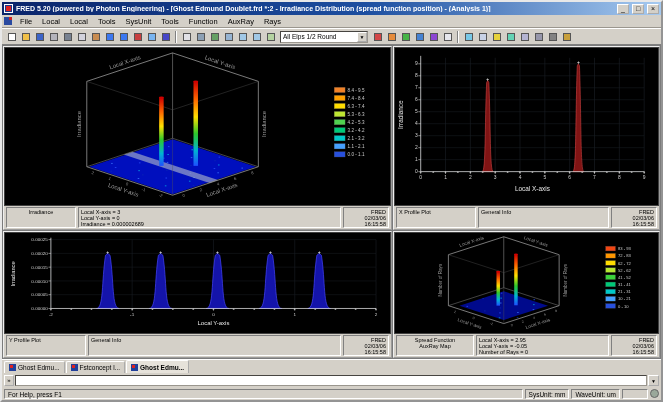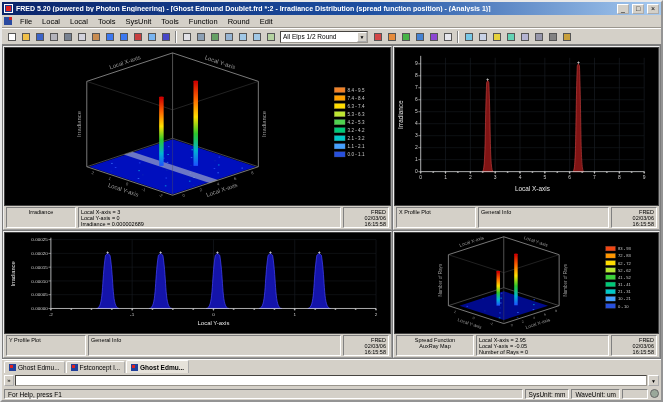--- a/index.html
+++ b/index.html
@@ -95,22 +95,22 @@
   <div class="menubar">
     <div class="doc-icon"></div>
     <div class="menu-items">
         <div class="menu-item">File</div>
         <div class="menu-item">Local</div>
         <div class="menu-item">Local</div>
         <div class="menu-item">Tools</div>
         <div class="menu-item">SysUnit</div>
         <div class="menu-item">Tools</div>
         <div class="menu-item">Function</div>
-        <div class="menu-item">Round</div>
-        <div class="menu-item">Edit</div>
+        <div class="menu-item">AuxRay</div>
+        <div class="menu-item">Rays</div>
       </div>
   </div>
 
   <div class="toolbar">
     <div class="tb-group" style="display:flex;gap:1px">
         <div class="tb-icon">
           <span class="glyph" style="background: rgb(255, 255, 255);"></span>
         </div>
         <div class="tb-icon">
           <span class="glyph" style="background: rgb(240, 192, 72);"></span>

